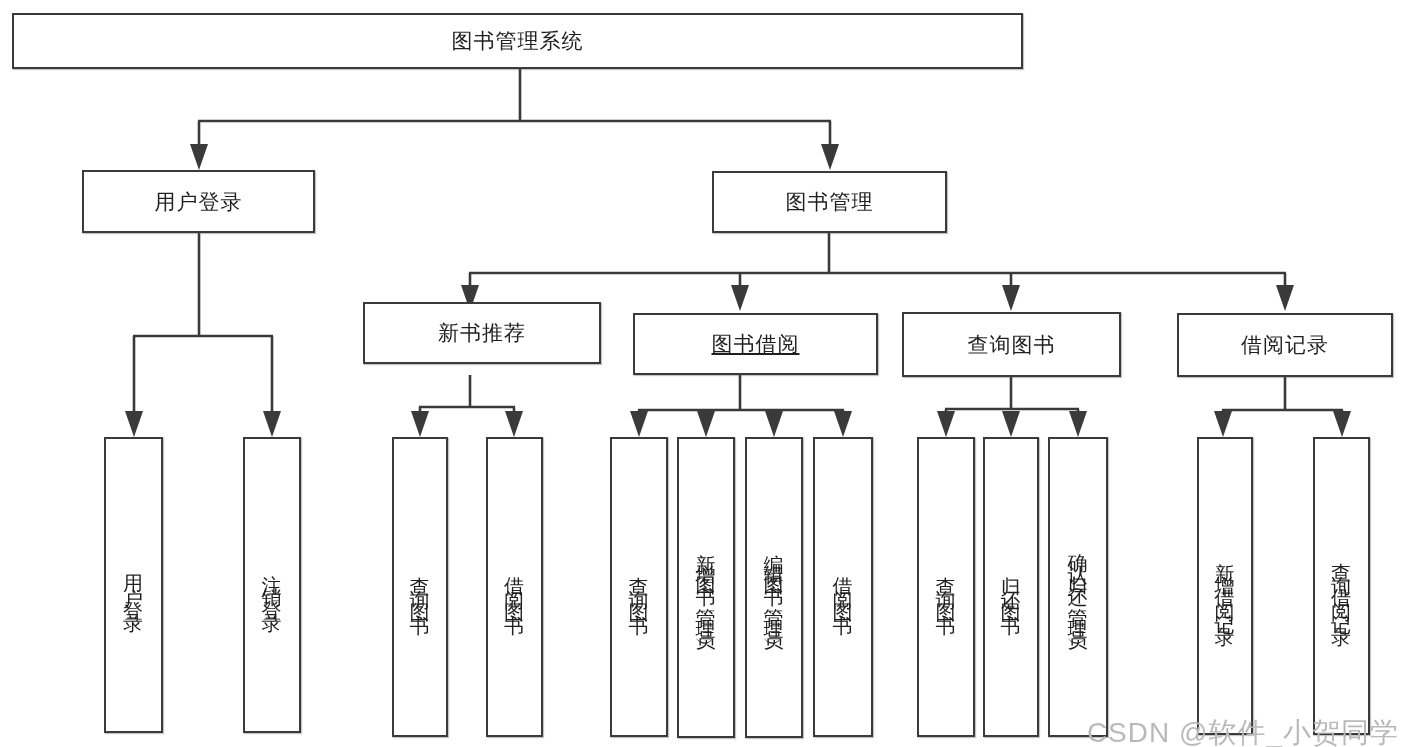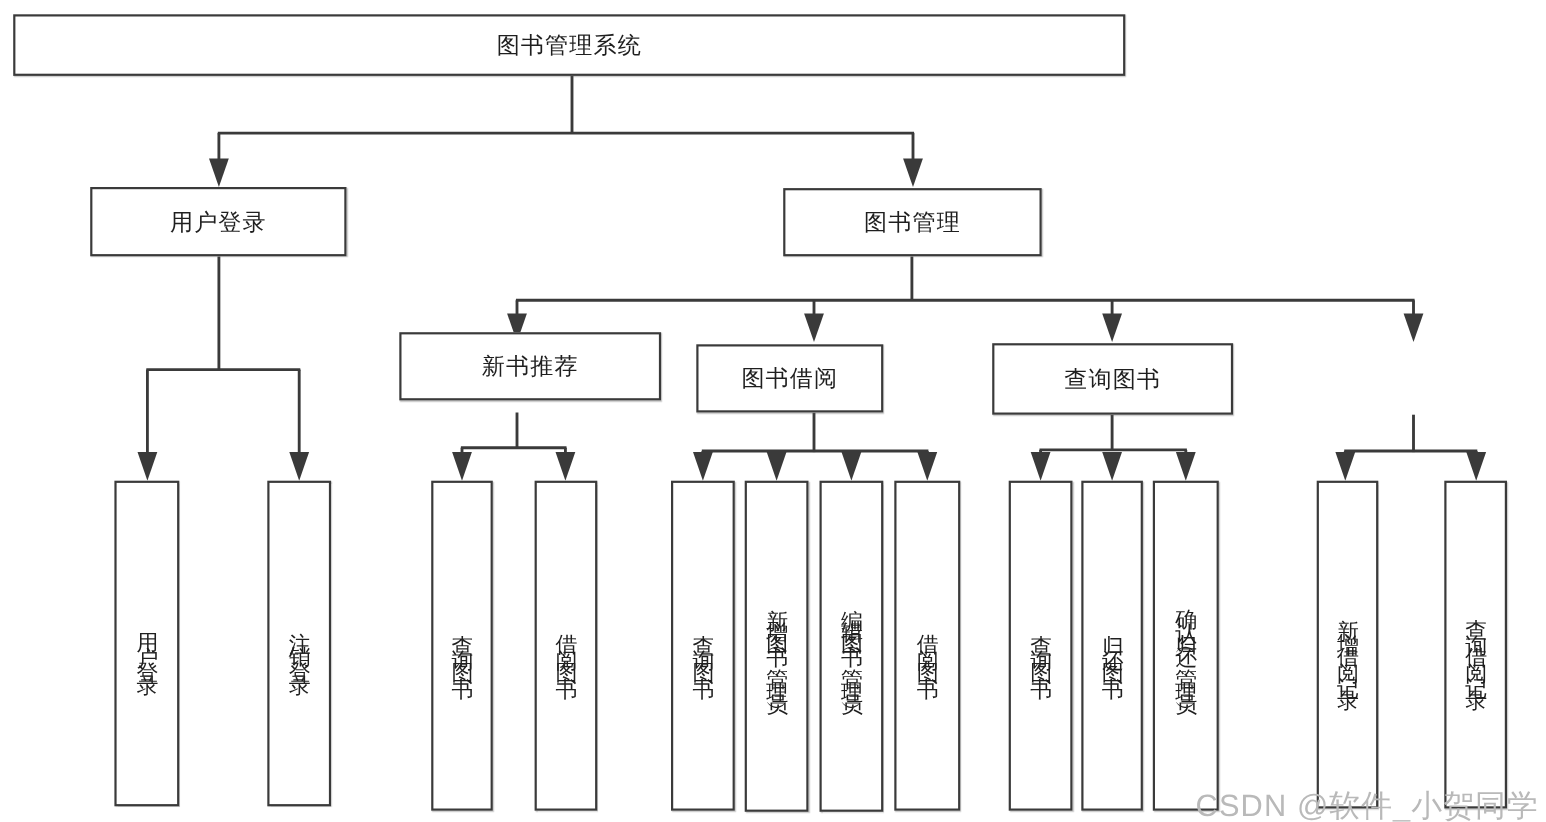--- a/index.html
+++ b/index.html
@@ -125,25 +125,28 @@
   <div class="box" style="left:82px;top:170px;width:233px;height:63px;">
     <span class="hlabel">用户登录</span>
   </div>
   <div class="box" style="left:712px;top:171px;width:235px;height:62px;text-align:center;">
     <span class="hlabel">图书管理</span>
   </div>
 
   <div class="box" style="left:363px;top:302px;width:238px;height:62px;">
     <span class="hlabel">新书推荐</span>
   </div>
-  <div class="box" style="left:633px;top:313px;width:170px;height:62px;">
+  <div class="box" style="left:633px;top:313px;width:245px;height:62px;text-decoration:underline;">
     <span class="hlabel">图书借阅</span>
   </div>
   <div class="box" style="left:902px;top:312px;width:219px;height:65px;">
     <span class="hlabel">查询图书</span>
+  </div>
+  <div class="box" style="left:1177px;top:313px;width:216px;height:64px;">
+    <span class="hlabel">借阅记录</span>
   </div>
 
   <div class="box" style="left:104px;top:437px;width:59px;height:296px;">
     <span class="vtext vshort">用户登录</span>
   </div>
   <div class="box" style="left:243px;top:437px;width:58px;height:296px;">
     <span class="vtext vshort">注销登录</span>
   </div>
 
   <div class="box" style="left:392px;top:437px;width:56px;height:300px;">

